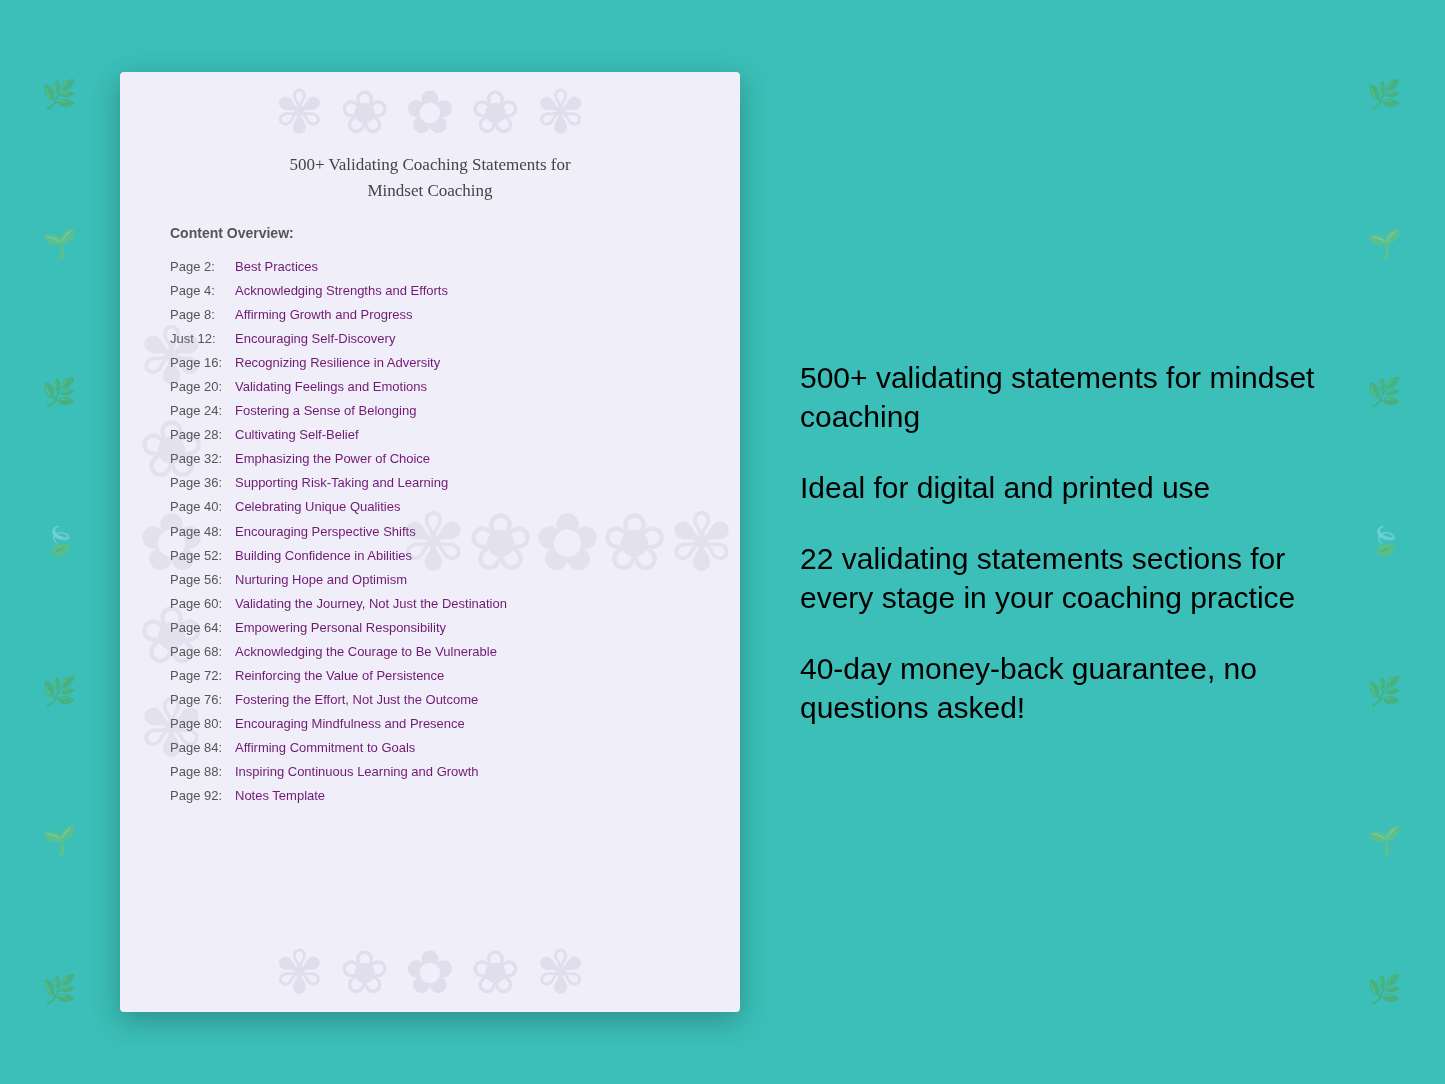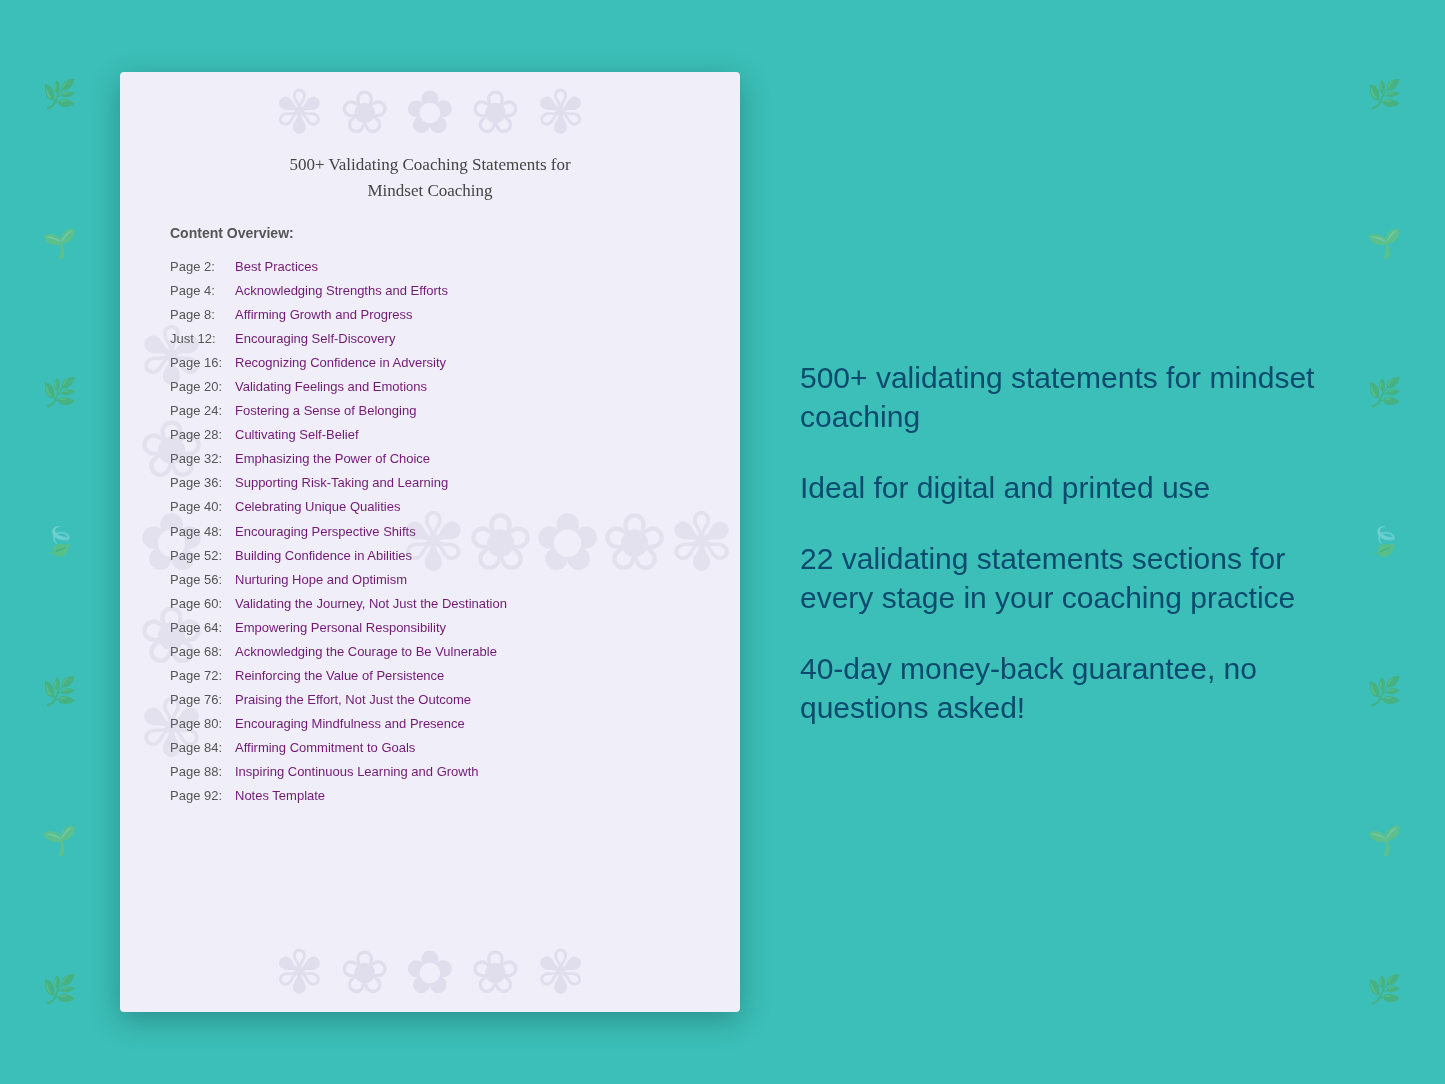--- a/index.html
+++ b/index.html
@@ -172,21 +172,21 @@
     
     .info-panel {
       flex: 1;
       display: flex;
       flex-direction: column;
       gap: 32px;
       padding: 20px 0;
     }
 
     .info-block {
-      color: #0c4a6e;
+      color: #000000;
       font-size: 30px;
       line-height: 1.3;
       font-family: Arial, Helvetica, sans-serif;
       font-weight: normal;
     }
   </style>
 </head>
 <body>
 
 <div class="floral-left">
@@ -236,21 +236,21 @@
           <li class="toc-item">
             <span class="toc-page">Page  8:</span>
             <span class="toc-title">Affirming Growth and Progress</span>
           </li>
           <li class="toc-item">
             <span class="toc-page">Just 12:</span>
             <span class="toc-title">Encouraging Self-Discovery</span>
           </li>
           <li class="toc-item">
             <span class="toc-page">Page 16:</span>
-            <span class="toc-title">Recognizing Confidence in Adversity</span>
+            <span class="toc-title">Recognizing Resilience in Adversity</span>
           </li>
           <li class="toc-item">
             <span class="toc-page">Page 20:</span>
             <span class="toc-title">Validating Feelings and Emotions</span>
           </li>
           <li class="toc-item">
             <span class="toc-page">Page 24:</span>
             <span class="toc-title">Fostering a Sense of Belonging</span>
           </li>
           <li class="toc-item">
@@ -292,21 +292,21 @@
           <li class="toc-item">
             <span class="toc-page">Page 68:</span>
             <span class="toc-title">Acknowledging the Courage to Be Vulnerable</span>
           </li>
           <li class="toc-item">
             <span class="toc-page">Page 72:</span>
             <span class="toc-title">Reinforcing the Value of Persistence</span>
           </li>
           <li class="toc-item">
             <span class="toc-page">Page 76:</span>
-            <span class="toc-title">Praising the Effort, Not Just the Outcome</span>
+            <span class="toc-title">Fostering the Effort, Not Just the Outcome</span>
           </li>
           <li class="toc-item">
             <span class="toc-page">Page 80:</span>
             <span class="toc-title">Encouraging Mindfulness and Presence</span>
           </li>
           <li class="toc-item">
             <span class="toc-page">Page 84:</span>
             <span class="toc-title">Affirming Commitment to Goals</span>
           </li>
           <li class="toc-item">

